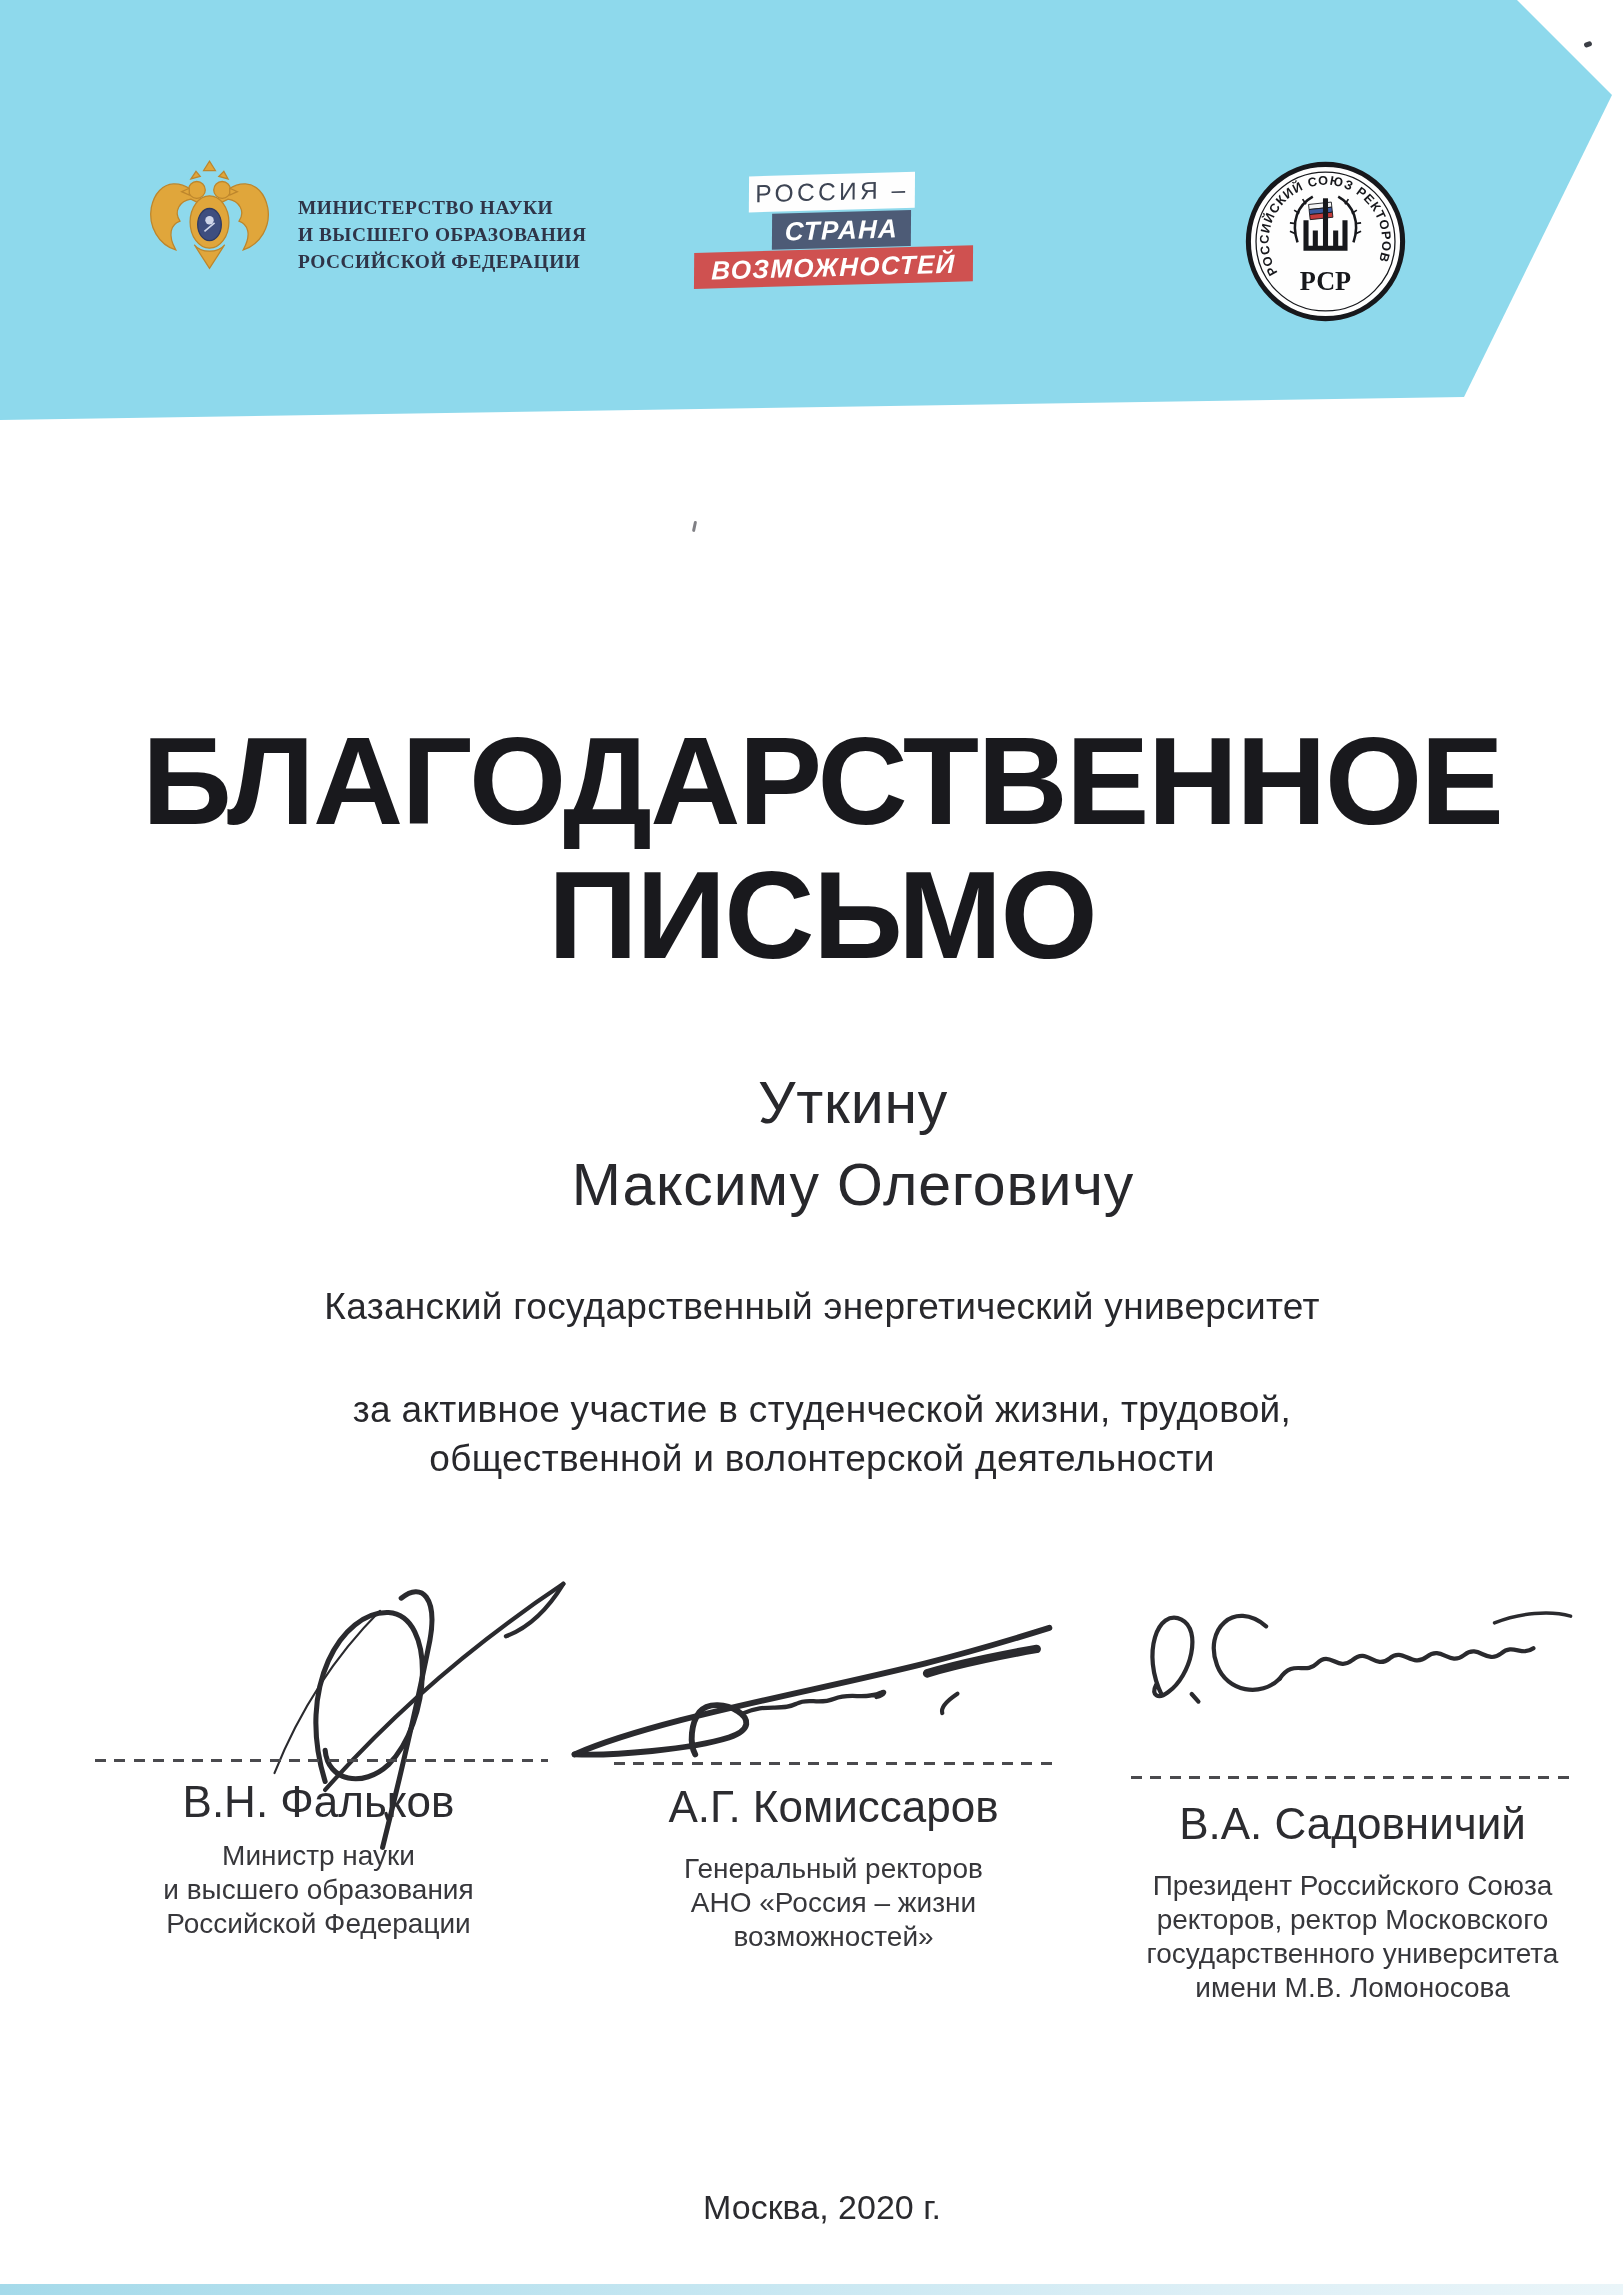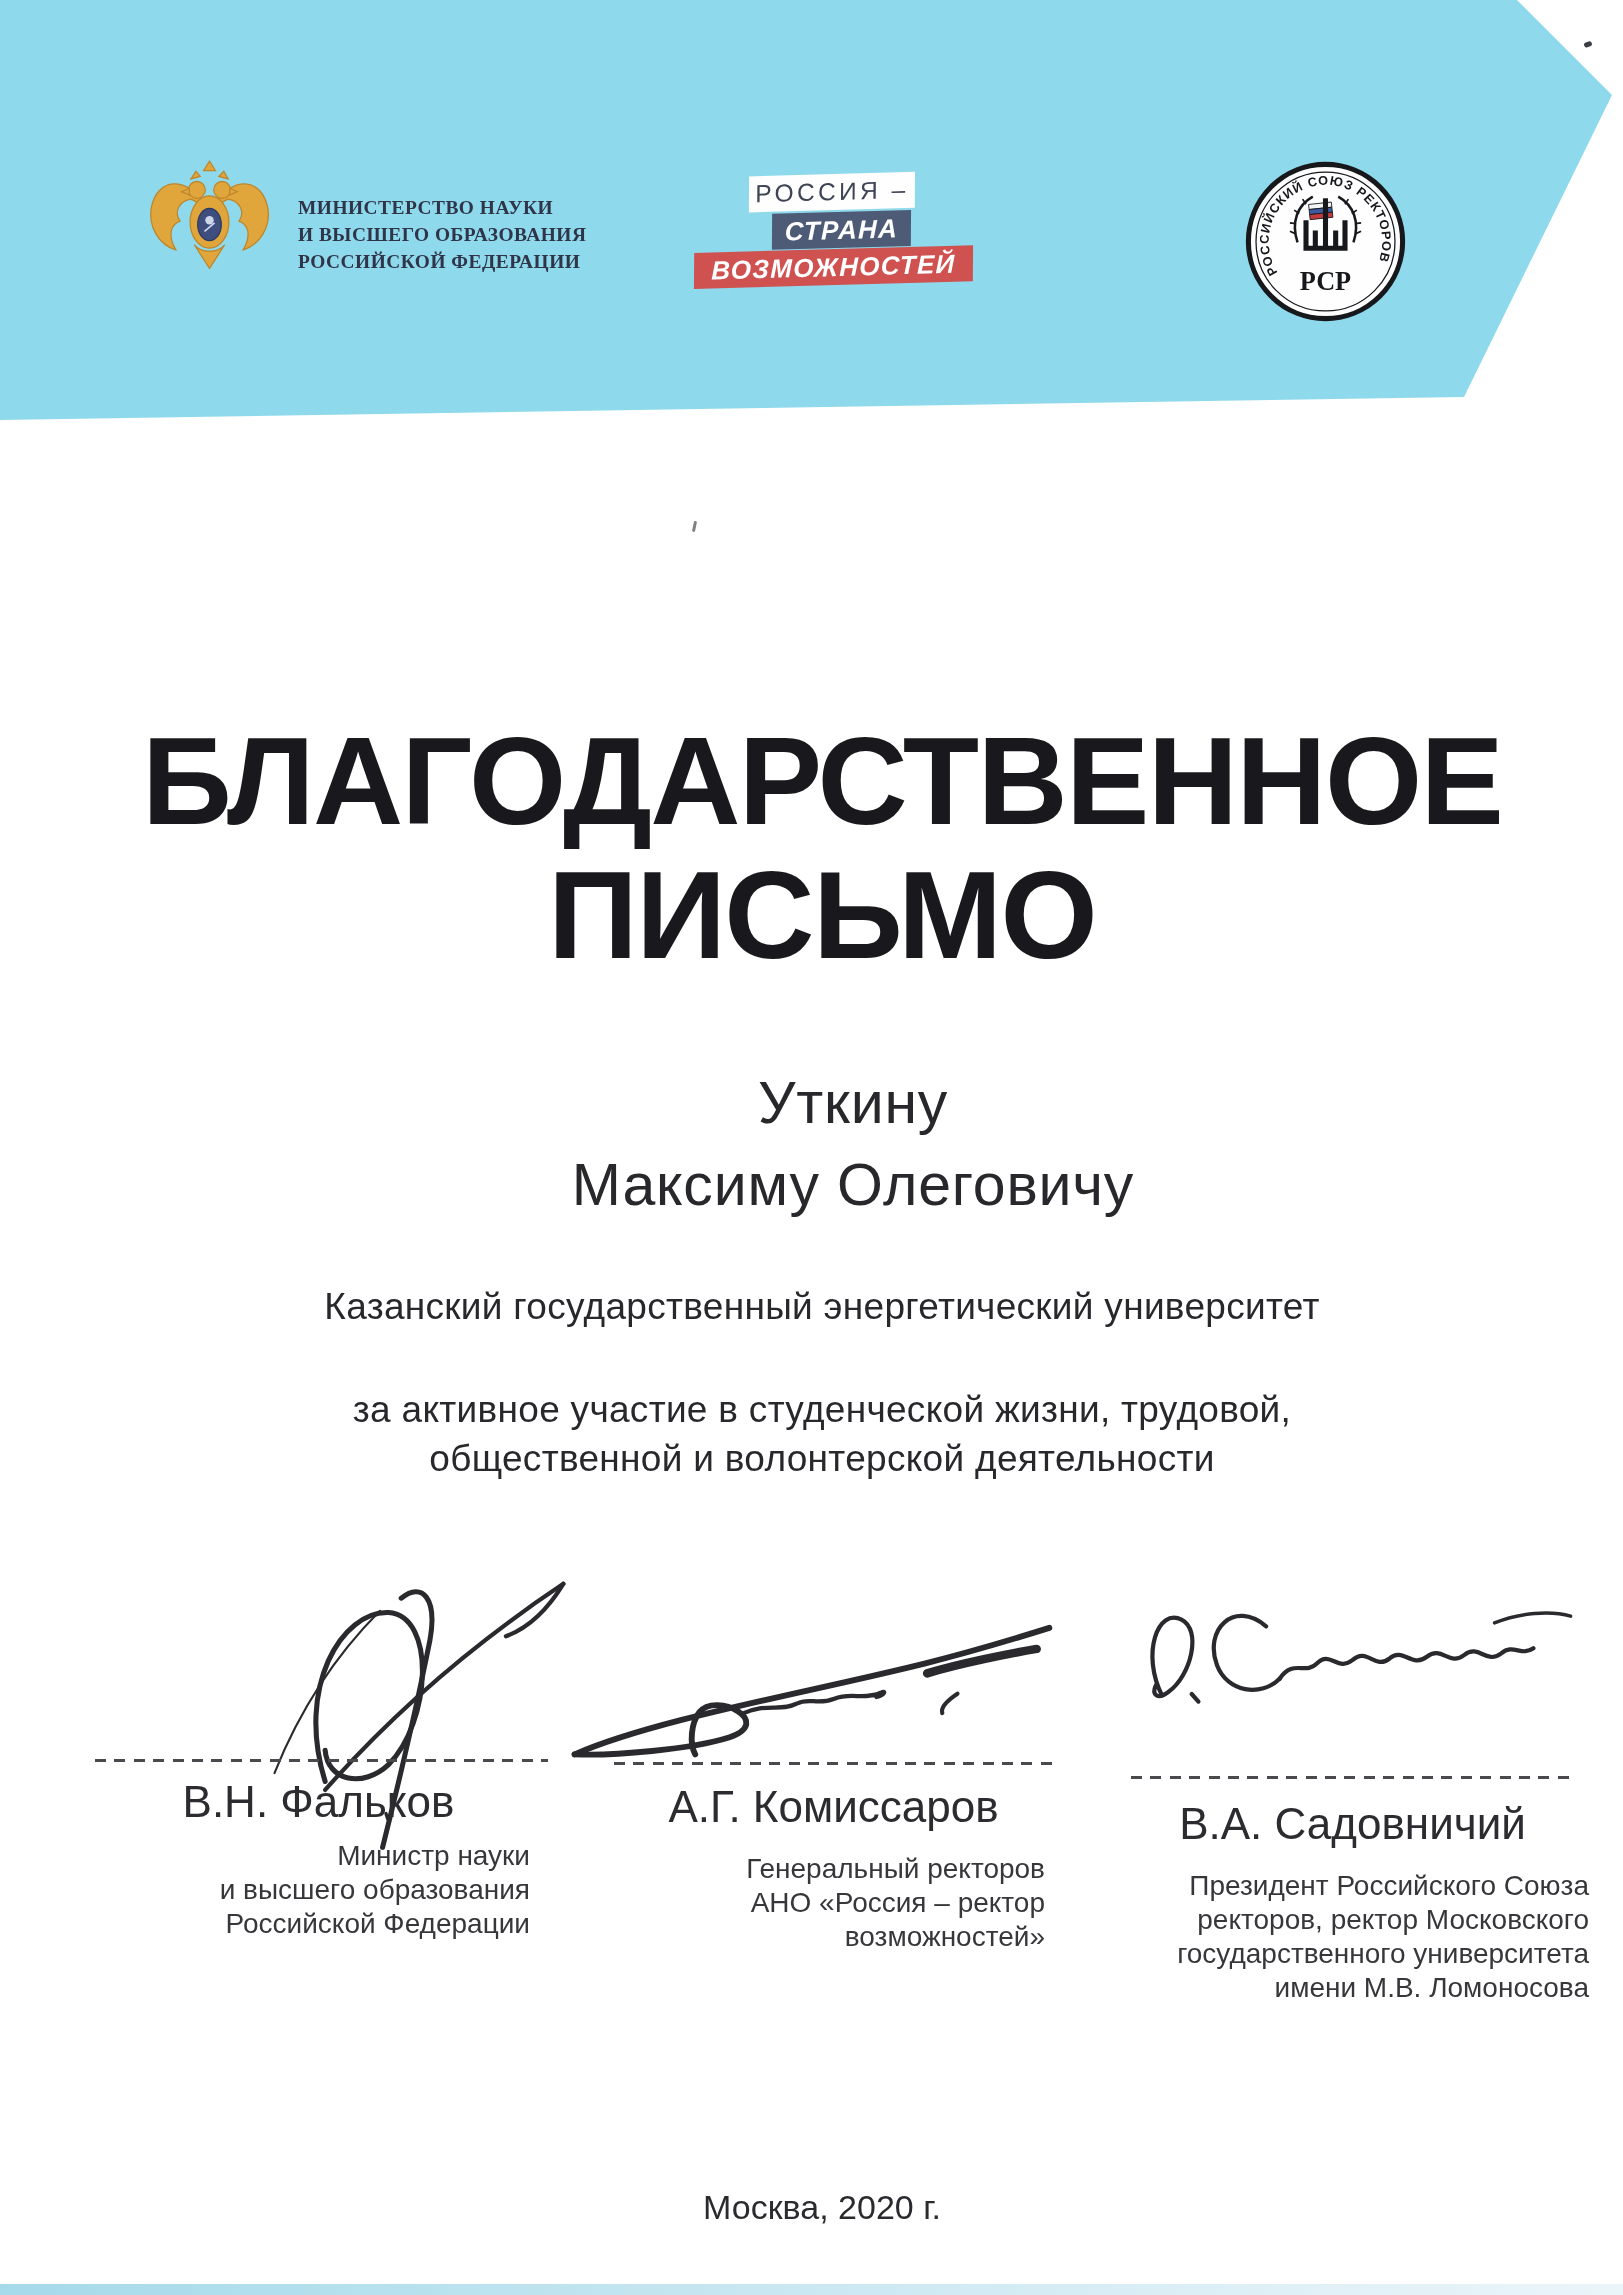--- a/index.html
+++ b/index.html
@@ -48,21 +48,21 @@
   .university { top:1283px; font-size:37px; line-height:48px; letter-spacing:0.3px; color:#28282c; }
   .reason { top:1385px; font-size:37px; line-height:49px; letter-spacing:0.3px; color:#28282c; }
   .dateline { top:2188px; font-size:34px; color:#2b2b2f; }
   
   .dash { position:absolute; height:2.5px;
     background:repeating-linear-gradient(90deg,#4a4a4e 0 11px, transparent 11px 19.4px); }
   .dash1 { left:95px;  top:1759px; width:453px; }
   .dash2 { left:614px;  top:1762px; width:443px; }
   .dash3 { left:1131px; top:1776px; width:445px; }
   .sig-name { position:absolute; font-size:44px; color:#2c2c30; text-align:center; }
-  .sig-title { position:absolute; font-size:28px; line-height:34px; color:#37373b; text-align:right; }
+  .sig-title { position:absolute; font-size:28px; line-height:34px; color:#37373b; text-align:center; }
   .sn1 { left:107px;  top:1777px; width:423px; }
   .sn2 { left:622px;  top:1782px; width:423px; }
   .sn3 { left:1116px; top:1799px; width:473px; }
   .st1 { left:107px;  top:1839px; width:423px; }
   .st2 { left:622px;  top:1852px; width:423px; }
   .st3 { left:1116px; top:1869px; width:473px; }
   .sigsvg { position:absolute; }
   .sig1 { left:190px;  top:1560px; }
   .sig2 { left:562px;  top:1611px; }
   .sig3 { left:1124px; top:1594px; }
@@ -202,21 +202,21 @@
   <div class="sig-name sn2">А.Г. Комиссаров</div>
   <div class="sig-name sn3">В.А. Садовничий</div>
 
   <div class="sig-title st1">
     <div>Министр науки</div>
     <div>и высшего образования</div>
     <div>Российской Федерации</div>
   </div>
   <div class="sig-title st2">
     <div>Генеральный ректоров</div>
-    <div>АНО «Россия – ректор</div>
+    <div>АНО «Россия – жизни</div>
     <div>возможностей»</div>
   </div>
   <div class="sig-title st3">
     <div>Президент Российского Союза</div>
     <div>ректоров, ректор Московского</div>
     <div>государственного университета</div>
     <div>имени М.В. Ломоносова</div>
   </div>
 
   <div class="center dateline">Москва, 2020 г.</div>

